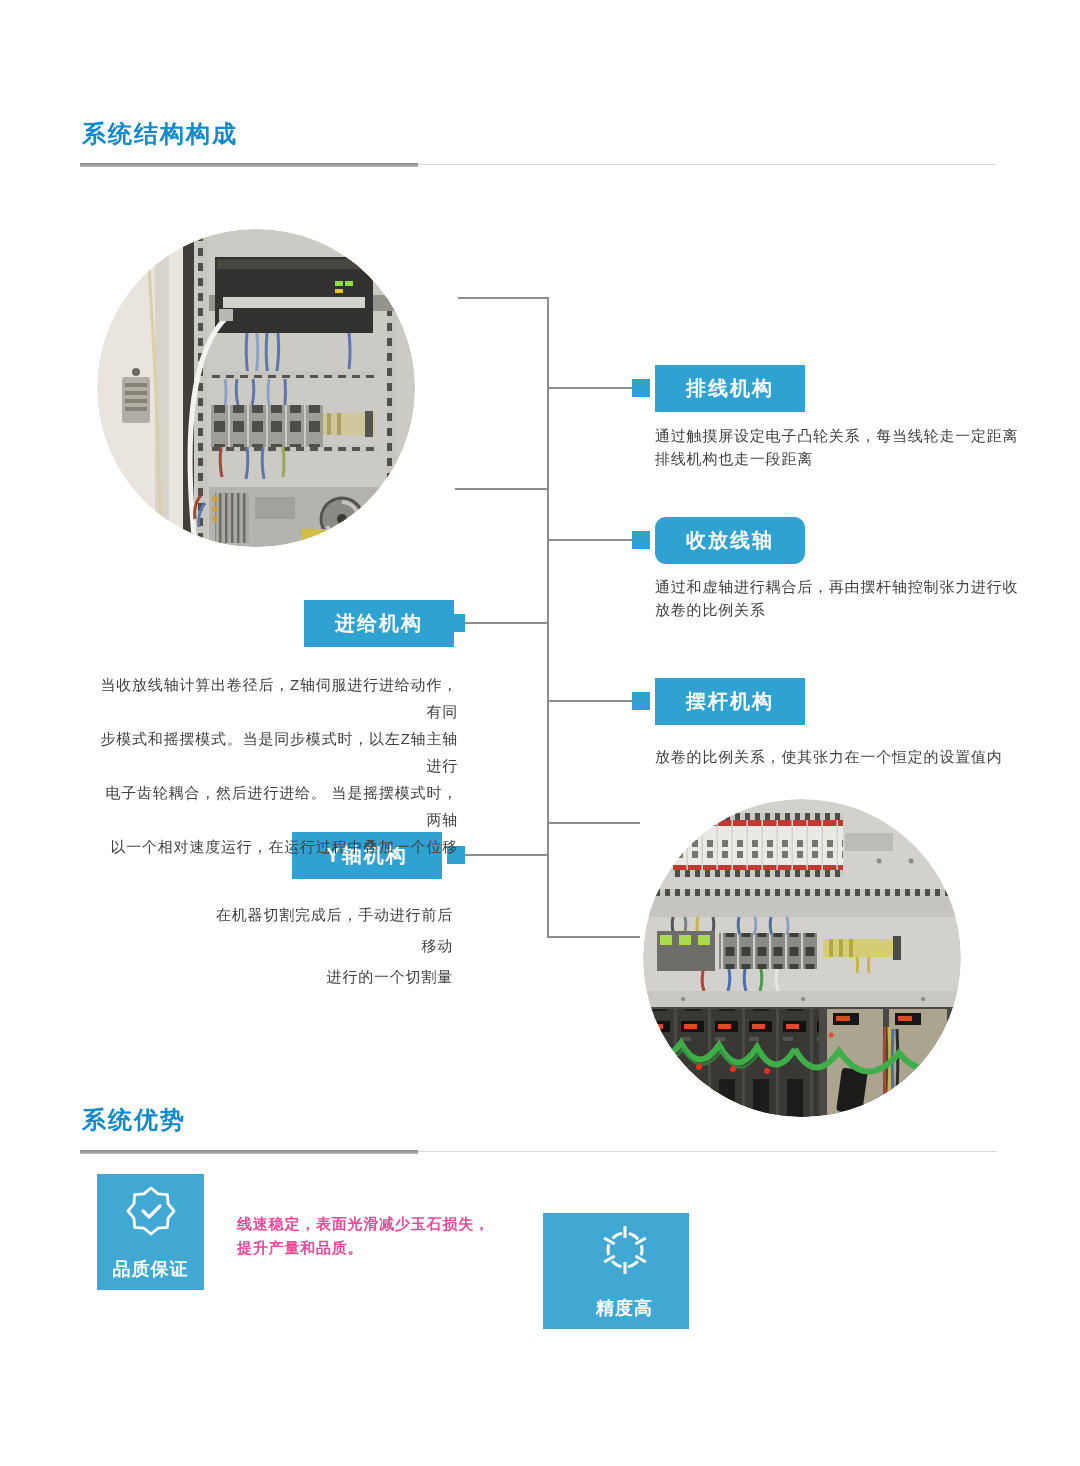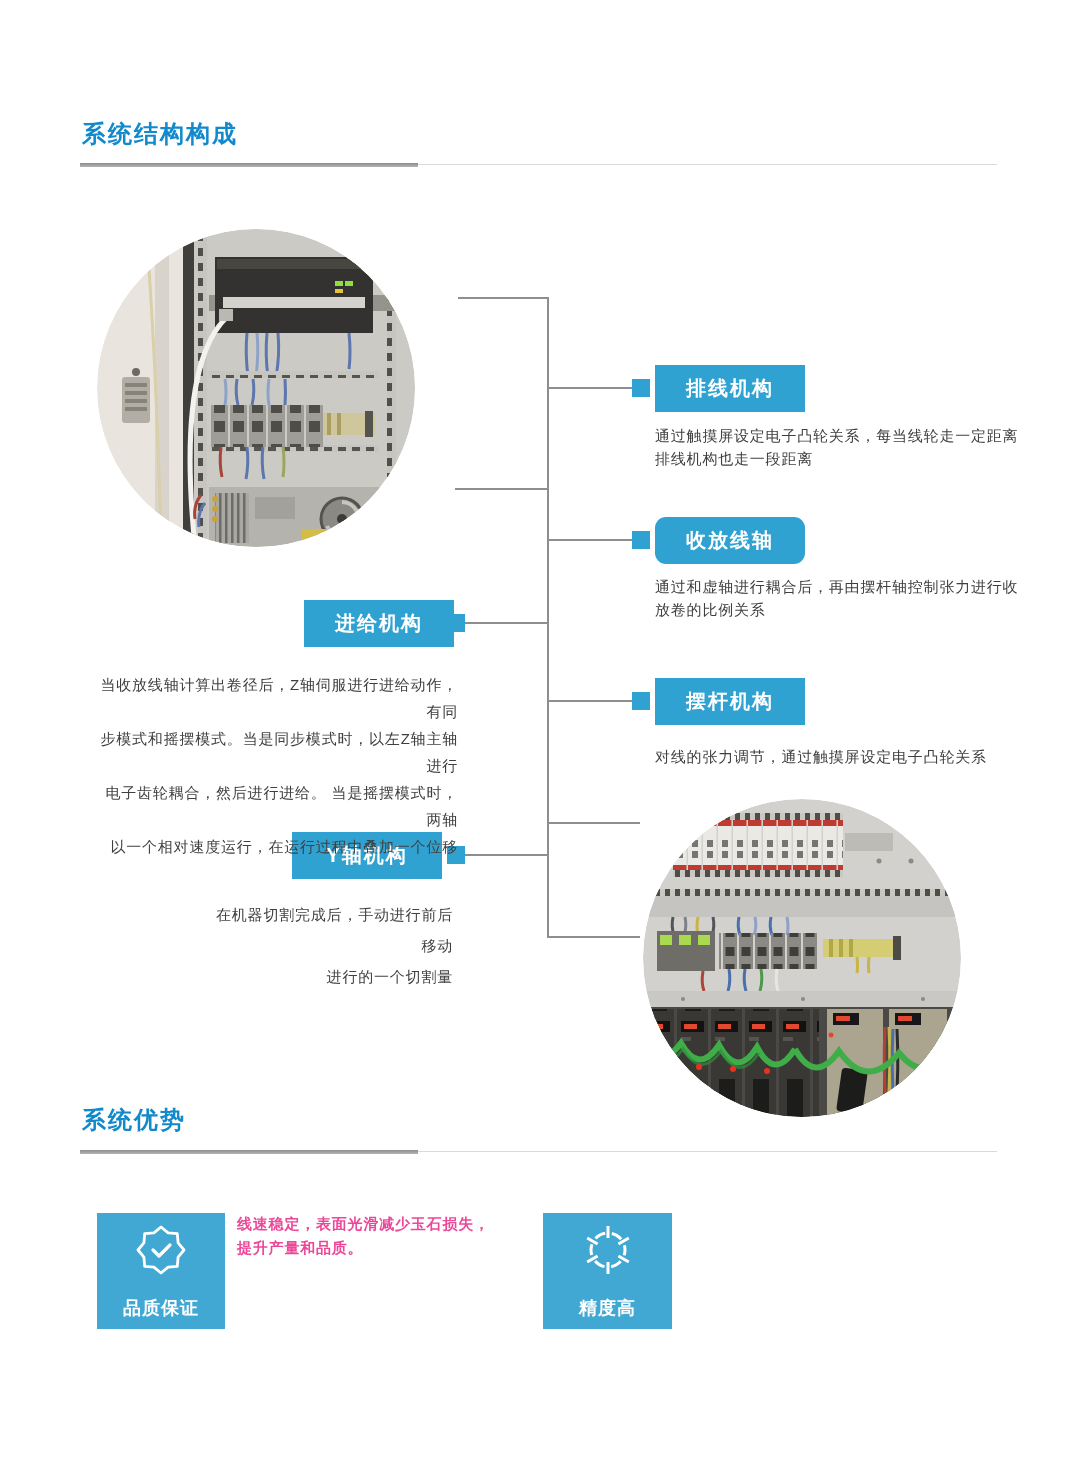--- a/index.html
+++ b/index.html
@@ -164,21 +164,21 @@
   <div class="nodebox" style="left:655px;top:678px;">摆杆机构</div>
 
   <div class="desc lh23" style="left:655px;top:424px;width:420px;">通过触摸屏设定电子凸轮关系，每当线轮走一定距离
 排线机构也走一段距离</div>
   <div class="desc lh23" style="left:655px;top:575px;width:420px;">通过和虚轴进行耦合后，再由摆杆轴控制张力进行收
 放卷的比例关系</div>
   <div class="desc lh27 desc-r" style="left:80px;top:671px;width:362px;">当收放线轴计算出卷径后，Z轴伺服进行进给动作，有同
 步模式和摇摆模式。当是同步模式时，以左Z轴主轴进行
 电子齿轮耦合，然后进行进给。 当是摇摆模式时，两轴
 以一个相对速度运行，在运行过程中叠加一个位移</div>
-  <div class="desc lh23" style="left:655px;top:745px;width:420px;">对线的张力调节，通过触摸屏设定电子凸轮关系</div>
+  <div class="desc lh23" style="left:655px;top:745px;width:420px;">放卷的比例关系，使其张力在一个恒定的设置值内</div>
   <div class="desc lh25 desc-r" style="left:185px;top:899px;width:252px;">在机器切割完成后，手动进行前后移动
 进行的一个切割量</div>
 
   <div class="photo" style="left:643px;top:799px;">
     <svg viewBox="0 0 318 318" width="318" height="318">
       <defs>
         <clipPath id="cp2">
             <circle cx="159" cy="159" r="159"></circle>
           </clipPath>
         <pattern id="brk" width="15" height="50" patternUnits="userSpaceOnUse">
@@ -276,31 +276,31 @@
       </g>
     </svg>
   </div>
 
   <h2 class="sec-title" style="left:82px;top:1106px;">系统优势</h2>
   <div class="divider" style="left:80px;top:1150px;">
     <span class="thin"></span>
     <span class="thick"></span>
   </div>
 
-  <div class="feature" style="left:97px;top:1213px;width:128px;height:116px;">
+  <div class="feature" style="left:97px;top:1174px;width:107px;height:116px;">
     <svg class="ficon" width="52" height="52" viewBox="0 0 52 52">
       <polygon points="26,3 33.1,8.9 42.3,9.7 43.1,18.9 49,26 43.1,33.1 42.3,42.3 33.1,43.1 26,49 18.9,43.1 9.7,42.3 8.9,33.1 3,26 8.9,18.9 9.7,9.7 18.9,8.9" fill="none" stroke="#ffffff" stroke-width="2.8" stroke-linejoin="round"></polygon>
       <polyline points="18,26 24,32 35,21" fill="none" stroke="#ffffff" stroke-width="3.2" stroke-linecap="round" stroke-linejoin="round"></polyline>
     </svg>
     <div class="flabel">品质保证</div>
   </div>
   <div class="ftext" style="left:237px;top:1212px;width:330px;">线速稳定，表面光滑减少玉石损失，
 提升产量和品质。</div>
 
-  <div class="feature" style="left:543px;top:1213px;width:129px;height:116px;">
+  <div class="feature" style="left:543px;top:1213px;width:129px;height:116px;padding-left:17px;">
     <svg class="ficon" width="52" height="52" viewBox="0 0 52 52">
       <circle cx="26" cy="26" r="17" fill="none" stroke="#ffffff" stroke-width="3" stroke-dasharray="11 6.8" stroke-dashoffset="5.5"></circle>
       <g stroke="#ffffff" stroke-width="3">
         <line x1="26" y1="14" x2="26" y2="2"></line>
         <line x1="26" y1="38" x2="26" y2="50"></line>
         <line x1="36.4" y1="32" x2="46.8" y2="38"></line>
         <line x1="15.6" y1="32" x2="5.2" y2="38"></line>
         <line x1="15.6" y1="20" x2="5.2" y2="14"></line>
         <line x1="36.4" y1="20" x2="46.8" y2="14"></line>
       </g>

